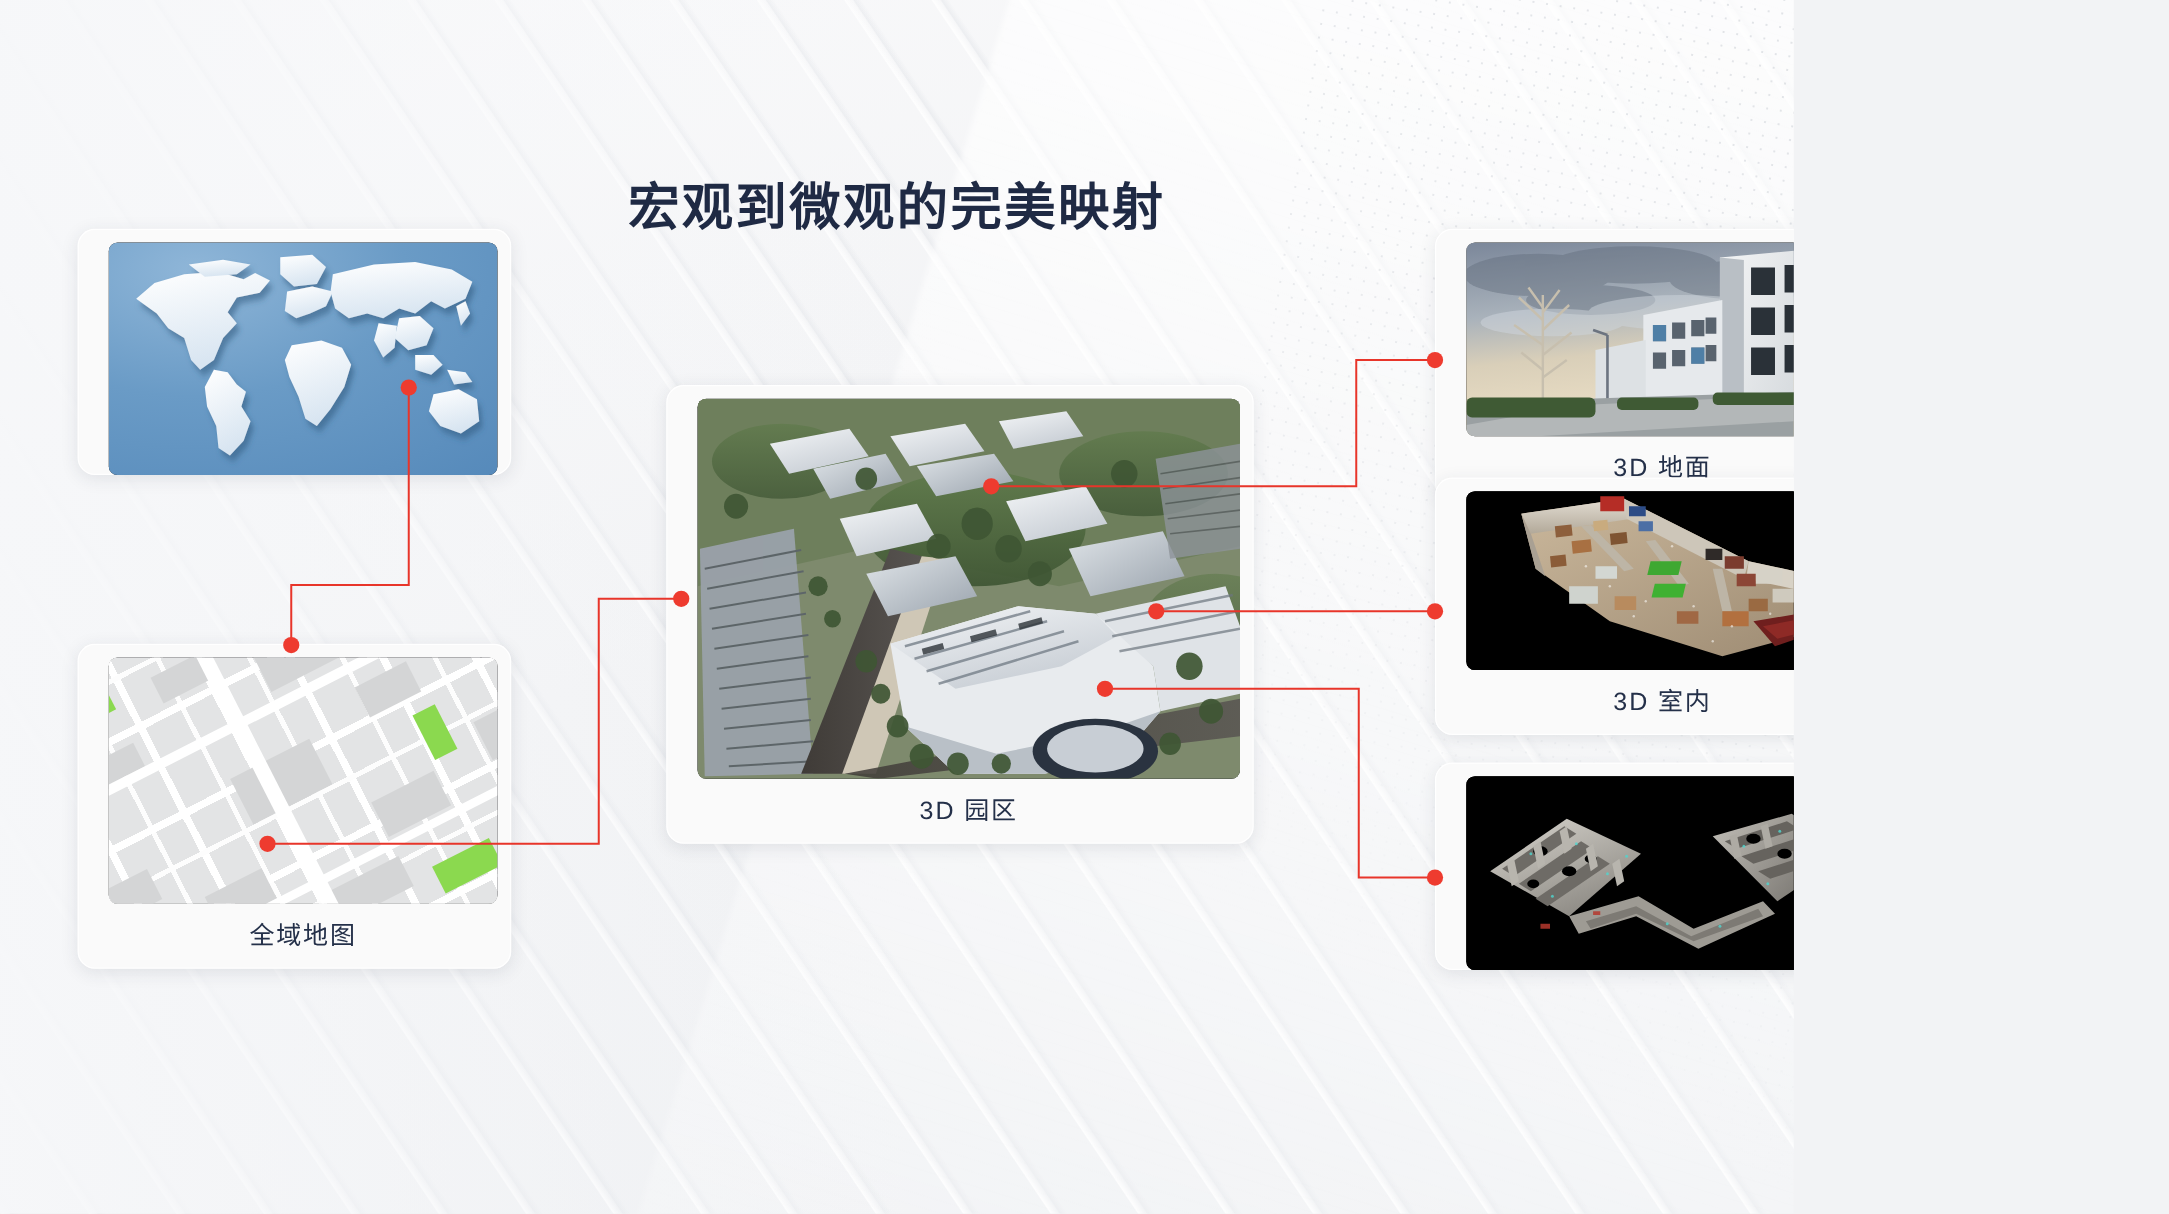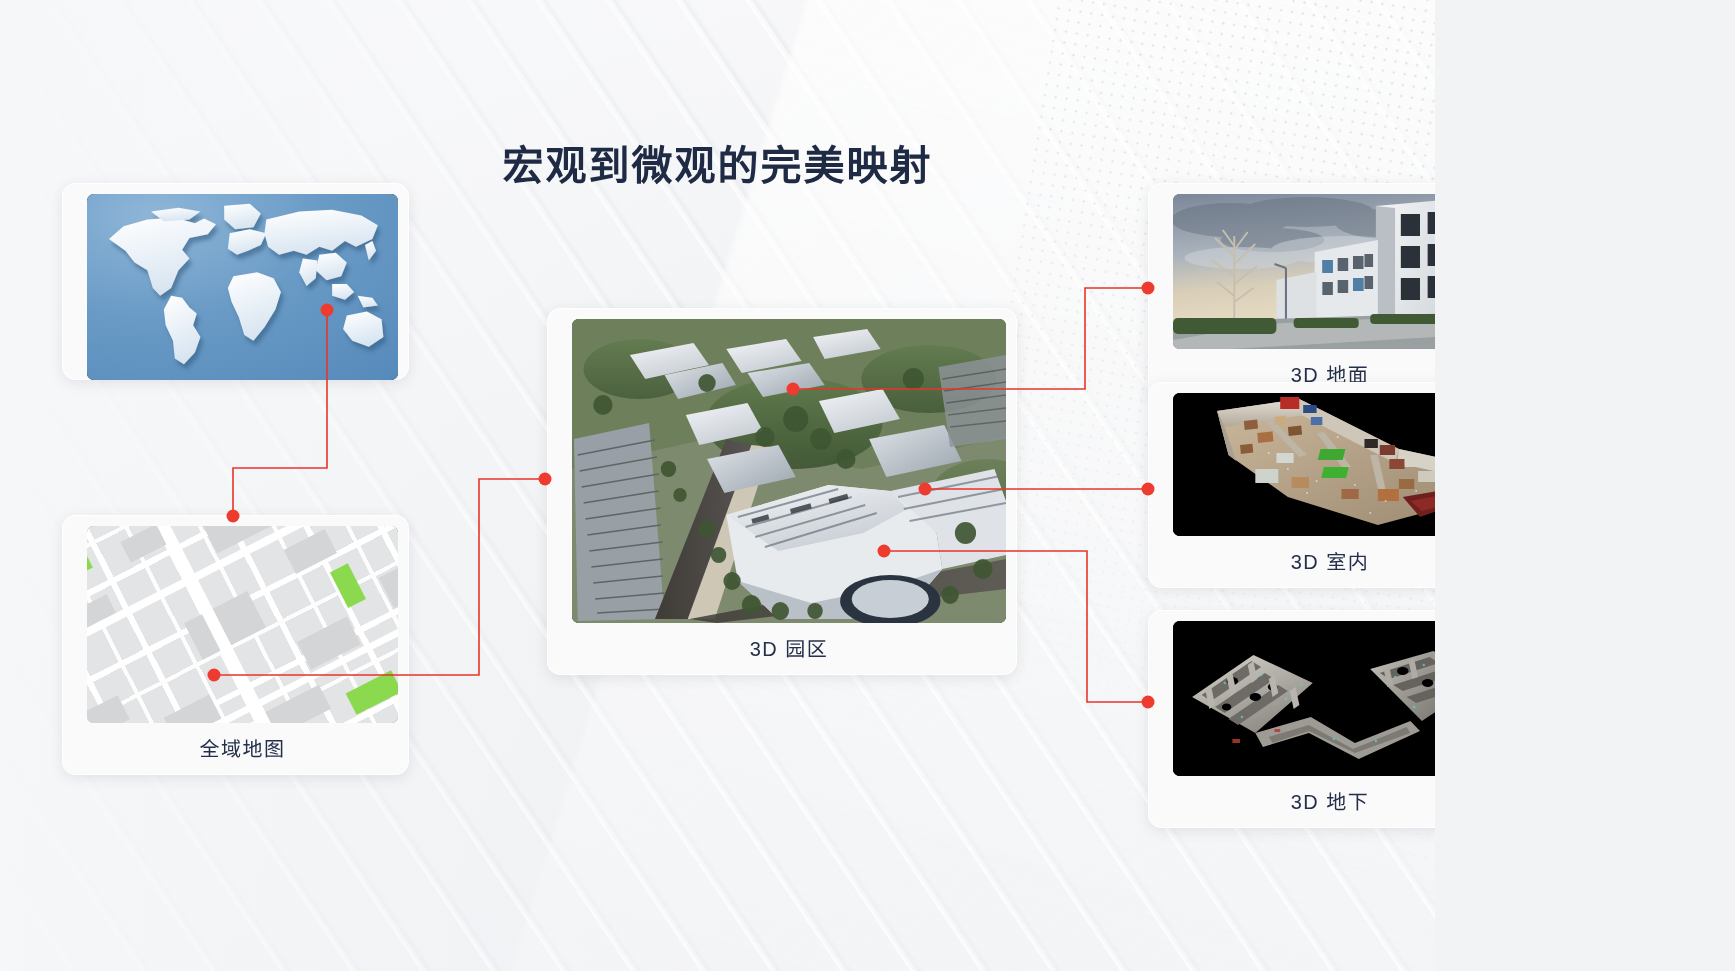--- a/index.html
+++ b/index.html
@@ -106,21 +106,21 @@
     color: #243049;
     letter-spacing: 1.5px;
     font-weight: 400;
     white-space: nowrap;
   }
 
   #card-global   { left: 62px;  top: 183px; width: 347px; }
   #card-global .thumb   { height: 186px; }
   #card-local    { left: 62px;  top: 515px; width: 347px; }
   #card-local .thumb    { height: 197px; }
-  #card-campus   { left: 547px; top: 308px; width: 470px; }
+  #card-campus   { left: 533px; top: 308px; width: 470px; }
   #card-campus .thumb   { height: 304px; }
   #card-ground   { left: 1148px;top: 183px; width: 350px; }
   #card-ground .thumb   { height: 155px; }
   #card-indoor   { left: 1148px;top: 382px; width: 350px; }
   #card-indoor .thumb   { height: 143px; }
   #card-under    { left: 1148px;top: 610px; width: 350px; }
   #card-under .thumb    { height: 155px; }
 
   
   .world {
@@ -670,16 +670,15 @@
               <circle cx="168" cy="118" r="1.2"></circle>
             <circle cx="212" cy="120" r="1.2"></circle>
           </g>
           <g fill="#b5392e" opacity=".85">
             <rect x="62" y="118" width="8" height="4"></rect>
             <rect x="106" y="108" width="6" height="3"></rect>
           </g>
         </svg>
       </div>
     </div>
-    <div class="caption">3D 地下</div>
   </div>
 
 </div>
 
 </body></html>

